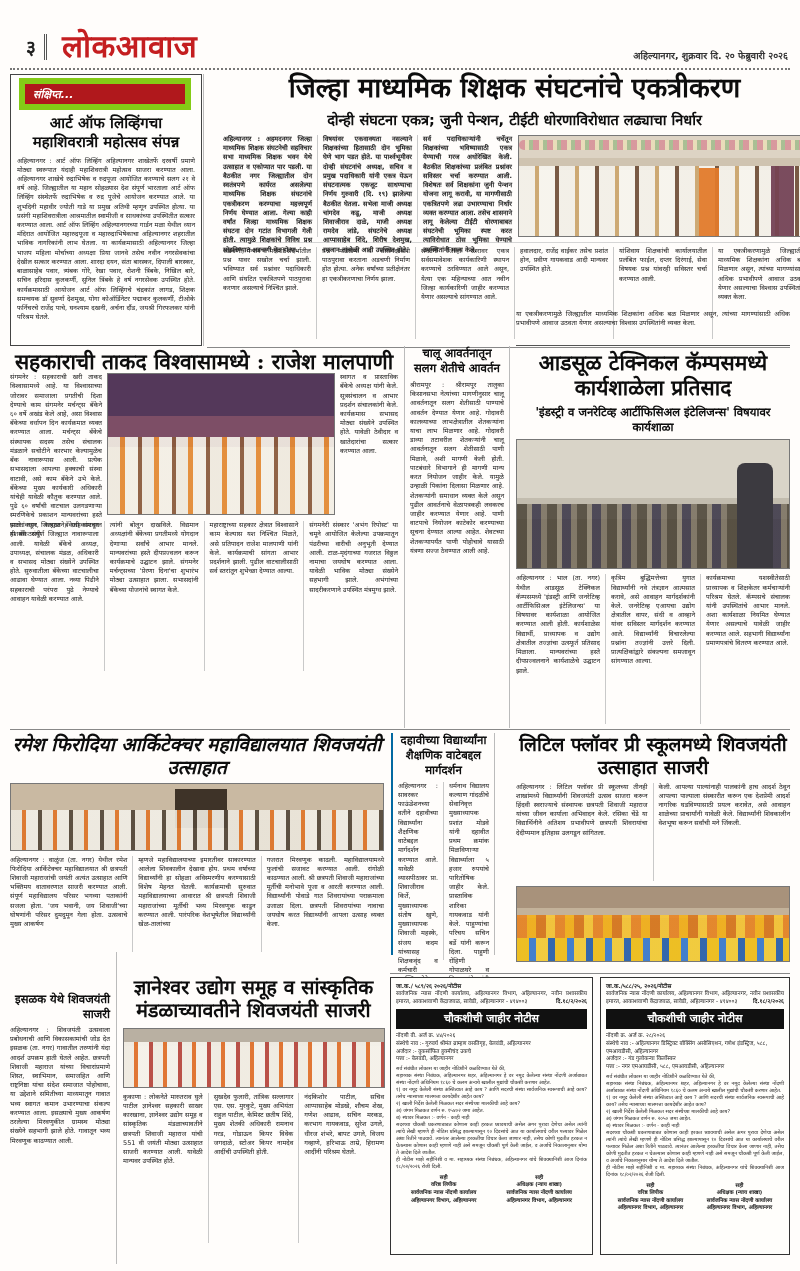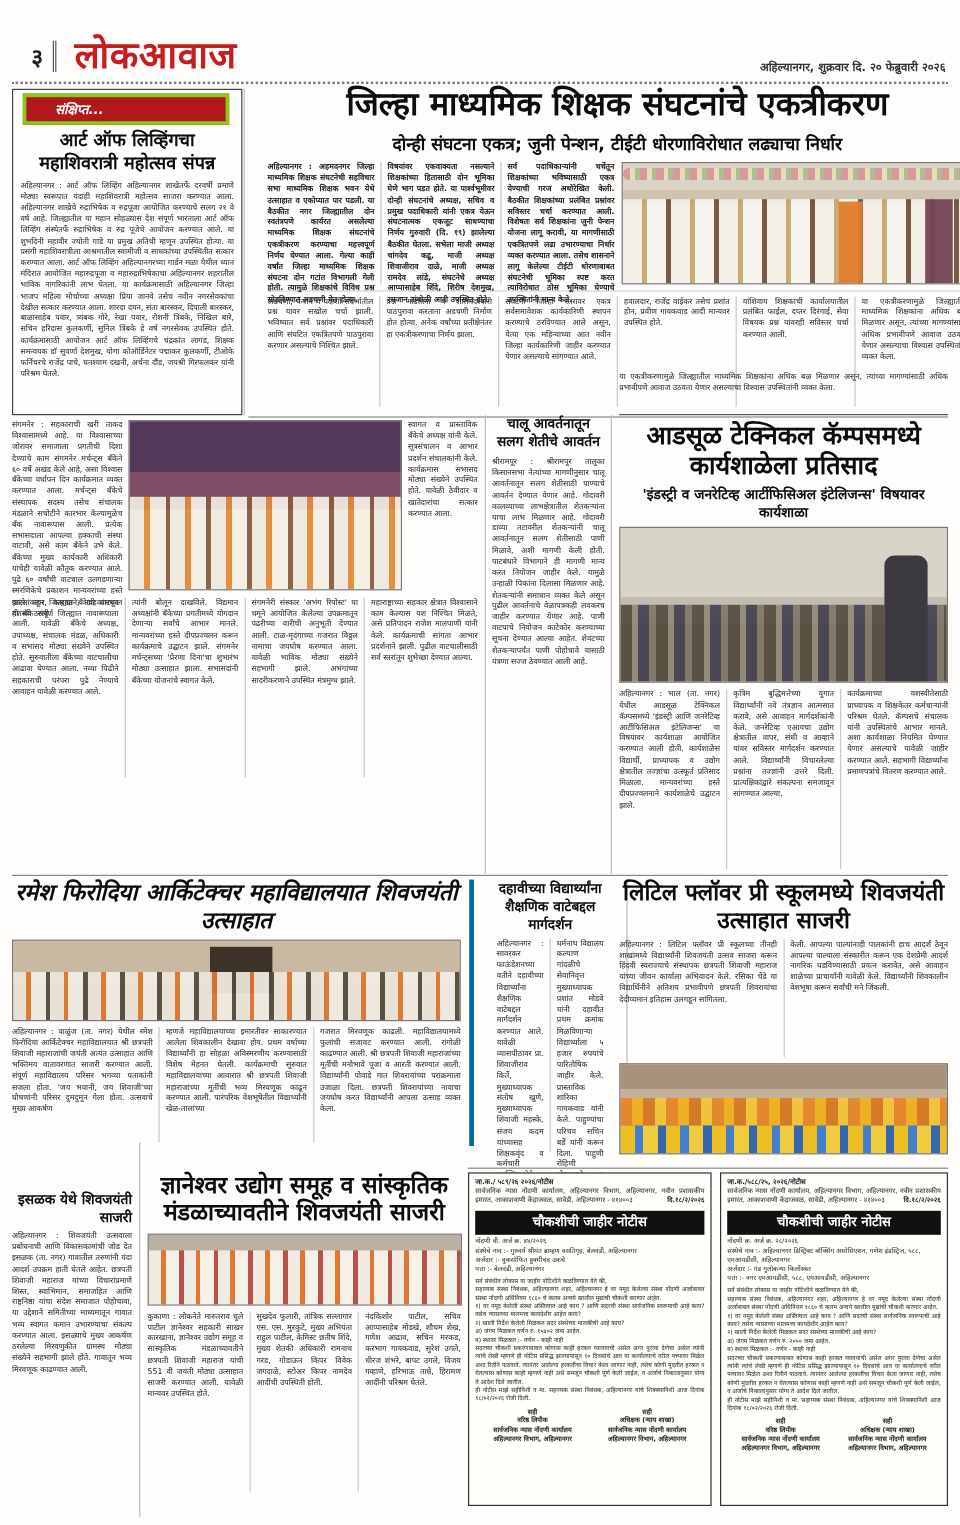--- a/index.html
+++ b/index.html
@@ -50,21 +50,21 @@
   .photo-kids .row2{top:70%;bottom:0;
     background:repeating-linear-gradient(90deg,#f2c220 0 12px,#3f7fd1 12px 19px,#f6cf3c 19px 31px,#2f66b0 31px 38px);opacity:.95;}
   
   .photo-turban{background:linear-gradient(180deg,#b9b0a2 0 30%,#cfc6b6 30% 100%);}
   .photo-turban .crowd{top:22%;bottom:0;
     background:repeating-linear-gradient(90deg,#f3efe6 0 10px,#e2702a 10px 14px,#f8f5ee 14px 25px,#b8473f 25px 29px);opacity:.92;}
   
   .brief-box{position:absolute;left:10px;top:74px;width:192px;height:272px;border:1.5px solid #444;
              padding:4px 6px;box-sizing:border-box;background:#fffefc;}
   .brief-label{background:#b0181c;color:#fff;font-style:italic;font-weight:bold;font-size:11px;
-               padding:2px 24px 3px;margin:-1px 4px 4px 2px;border:3px solid #84cc16;}
+               padding:2px 8px 3px;margin:-1px 4px 4px 2px;border:6px solid #84cc16;}
   .brief-title{font-size:15px;line-height:1.25;text-align:center;margin:2px 0 5px;font-weight:bold;}
   
   .lead{position:absolute;left:223px;top:72px;width:583px;height:274px;}
   .lead h1{font-size:27px;text-align:center;font-weight:bold;line-height:1.15;}
   .lead h2{font-size:14.5px;text-align:center;font-weight:600;margin:6px 0 6px;
            font-family:"DejaVu Sans",sans-serif;}
   .lead-row1{display:flex;height:102px;font-weight:bold;}
   .lead-row1 .textcols{display:flex;width:290px;}
   .lead-row1 .photo{width:287px;height:100px;margin-left:6px;}
   .lead-row2{display:flex;margin-top:5px;height:92px;border-top:1px solid #d5d5d5;padding-top:4px;}
@@ -87,22 +87,22 @@
   .adsul h1{font-size:21px;text-align:center;font-weight:bold;line-height:1.2;}
   .adsul h2{font-size:11.5px;text-align:center;font-weight:600;margin:4px 0 5px;font-family:"DejaVu Sans",sans-serif;}
   .adsul .photo{width:272px;height:128px;margin-bottom:5px;}
   .adsul .cols{height:150px;}
   
   .row3-rule{position:absolute;left:10px;right:10px;top:729px;border-top:1px solid #888;}
   .firodia{position:absolute;left:10px;top:733px;width:374px;height:222px;}
   .firodia h1{font-size:19px;text-align:center;font-weight:bold;line-height:1.2;font-style:italic;}
   .firodia .photo{width:372px;height:66px;margin:4px 0 5px;}
   .firodia .cols{height:96px;}
-  .dahavi{position:absolute;left:391px;top:733px;width:132px;height:222px;
-          border-left:4px solid #0369a1;border-right:1px solid #bbb;padding:0 19px;box-sizing:border-box;}
+  .dahavi{position:absolute;left:391px;top:733px;width:104px;height:222px;
+          border-left:2px solid #0369a1;border-right:1px solid #bbb;padding:0 5px;box-sizing:border-box;}
   .dahavi h1{font-size:11.5px;text-align:center;font-weight:600;line-height:1.3;}
   .dahavi .cols{margin-top:4px;height:178px;}
   .lflower{position:absolute;left:516px;top:733px;width:274px;height:240px;}
   .lflower h1{font-size:19px;text-align:center;font-weight:bold;line-height:1.2;}
   .lflower .cols{margin:4px 0 5px;height:98px;}
   .lflower .photo{width:272px;height:74px;}
   
   .isalak{position:absolute;left:10px;top:958px;width:100px;height:305px;}
   .isalak h1{font-size:11.5px;text-align:right;font-weight:600;line-height:1.3;margin:34px 0 4px;}
   .dnyan{position:absolute;left:116px;top:952px;width:268px;height:312px;
@@ -172,32 +172,33 @@
       <div class="col">संघटनी जिल्हा स्तरावर एकत्र सर्वसमावेशक कार्यकारिणी स्थापन करण्याचे ठरविण्यात आले असून, येत्या एक महिन्याच्या आत नवीन जिल्हा कार्यकारिणी जाहीर करण्यात येणार असल्याचे सांगण्यात आले.</div>
       <div class="col">हवालदार, राजेंद्र वाईकर तसेच प्रशांत होन, प्रवीण गायकवाड आदी मान्यवर उपस्थित होते.</div>
       <div class="col">यांशिवाय शिक्षकांची कार्यालयातील प्रलंबित फाईल, दप्तर दिरंगाई, सेवा विषयक प्रश्न यांवरही सविस्तर चर्चा करण्यात आली.</div>
       <div class="col">या एकत्रीकरणामुळे जिल्ह्यातील माध्यमिक शिक्षकांना अधिक बळ मिळणार असून, त्यांच्या मागण्यांसाठी अधिक प्रभावीपणे आवाज उठवता येणार असल्याचा विश्वास उपस्थितांनी व्यक्त केला.</div>
     </div>
   </section>
 
   <div class="hsep hs1"></div>
 
   <section class="sahakar">
+    <h1>सहकाराची ताकद विश्वासामध्ये : राजेश मालपाणी</h1>
     <div class="sah-row">
       <div class="lcol">संगमनेर : सहकाराची खरी ताकद विश्वासामध्ये आहे. या विश्वासाच्या जोरावर समाजाला प्रगतीची दिशा देण्याचे काम संगमनेर मर्चन्ट्स बँकेने ६० वर्षे अखंड केले आहे, असा विश्वास बँकेच्या वर्धापन दिन कार्यक्रमात व्यक्त करण्यात आला. मर्चन्ट्स बँकेचे संस्थापक सदस्य तसेच संचालक मंडळाने सचोटीने कारभार केल्यामुळेच बँक नावारूपास आली. प्रत्येक सभासदाला आपल्या हक्काची संस्था वाटावी, असे काम बँकेने उभे केले. बँकेच्या मुख्य कार्यकारी अधिकारी यांचेही यावेळी कौतुक करण्यात आले. पुढे ६० वर्षांची वाटचाल उलगडणाऱ्या स्मरणिकेचे प्रकाशन मान्यवरांच्या हस्ते झाले. नगर जिल्ह्यात बँकेची वाटचाल यशस्वी ठरली.</div>
       <div class="photo photo-stage">
         <i class="ph-strip crowd"></i>
       </div>
       <div class="rcol">स्वागत व प्रास्ताविक बँकेचे अध्यक्ष यांनी केले. सूत्रसंचालन व आभार प्रदर्शन संचालकांनी केले. कार्यक्रमास सभासद मोठ्या संख्येने उपस्थित होते. यावेळी ठेवीदार व खातेदारांचा सत्कार करण्यात आला.</div>
     </div>
     <div class="sah-bottom cols">
       <div class="col">पाटलांकडून, कारखाने, ग्राहकांमधून ही बँक संपूर्ण जिल्ह्यात नावारूपाला आली. यावेळी बँकेचे अध्यक्ष, उपाध्यक्ष, संचालक मंडळ, अधिकारी व सभासद मोठ्या संख्येने उपस्थित होते. सुरुवातीला बँकेच्या वाटचालीचा आढावा घेण्यात आला. नव्या पिढीने सहकाराची परंपरा पुढे नेण्याचे आवाहन यावेळी करण्यात आले.</div>
       <div class="col">त्यांनी बोलून दाखविले. विद्यमान अध्यक्षांनी बँकेच्या प्रगतीमध्ये योगदान देणाऱ्या सर्वांचे आभार मानले. मान्यवरांच्या हस्ते दीपप्रज्वलन करून कार्यक्रमाचे उद्घाटन झाले. संगमनेर मर्चन्ट्सच्या 'प्रेरणा दिना'चा शुभारंभ मोठ्या उत्साहात झाला. सभासदांनी बँकेच्या योजनांचे स्वागत केले.</div>
+      <div class="col">महाराष्ट्राच्या सहकार क्षेत्रात विश्वासाने काम केल्यास यश निश्चित मिळते, असे प्रतिपादन राजेश मालपाणी यांनी केले. कार्यक्रमाची सांगता आभार प्रदर्शनाने झाली. पुढील वाटचालीसाठी सर्व स्तरांतून शुभेच्छा देण्यात आल्या.</div>
       <div class="col">संगमनेरी संस्कार 'अभंग रिपोस्ट' या चमूने आयोजित केलेल्या उपक्रमातून पंढरीच्या वारीची अनुभूती देण्यात आली. टाळ-मृदंगाच्या गजरात विठ्ठल नामाचा जयघोष करण्यात आला. यावेळी भाविक मोठ्या संख्येने सहभागी झाले. अभंगांच्या सादरीकरणाने उपस्थित मंत्रमुग्ध झाले.</div>
-      <div class="col">महाराष्ट्राच्या सहकार क्षेत्रात विश्वासाने काम केल्यास यश निश्चित मिळते, असे प्रतिपादन राजेश मालपाणी यांनी केले. कार्यक्रमाची सांगता आभार प्रदर्शनाने झाली. पुढील वाटचालीसाठी सर्व स्तरांतून शुभेच्छा देण्यात आल्या.</div>
     </div>
   </section>
 
   <section class="avartan">
     <h3>चालू आवर्तनातून सलग शेतीचे आवर्तन</h3>
     <p class="body">श्रीरामपूर : श्रीरामपूर तालुका किसानसभा नेत्यांच्या मागणीनुसार चालू आवर्तनातून सलग शेतीसाठी पाण्याचे आवर्तन देण्यात येणार आहे. गोदावरी कालव्याच्या लाभक्षेत्रातील शेतकऱ्यांना याचा लाभ मिळणार आहे. गोदावरी डाव्या तटावरील शेतकऱ्यांनी चालू आवर्तनातून सलग शेतीसाठी पाणी मिळावे, अशी मागणी केली होती. पाटबंधारे विभागाने ही मागणी मान्य करत नियोजन जाहीर केले. यामुळे उन्हाळी पिकांना दिलासा मिळणार आहे. शेतकऱ्यांनी समाधान व्यक्त केले असून पुढील आवर्तनाचे वेळापत्रकही लवकरच जाहीर करण्यात येणार आहे. पाणी वाटपाचे नियोजन काटेकोर करण्याच्या सूचना देण्यात आल्या आहेत. शेवटच्या शेतकऱ्यापर्यंत पाणी पोहोचावे यासाठी यंत्रणा सज्ज ठेवण्यात आली आहे.</p>
   </section>
 
   <section class="adsul">
     <div class="contline">या एकत्रीकरणामुळे जिल्ह्यातील माध्यमिक शिक्षकांना अधिक बळ मिळणार असून, त्यांच्या मागण्यांसाठी अधिक प्रभावीपणे आवाज उठवता येणार असल्याचा विश्वास उपस्थितांनी व्यक्त केला.</div>

